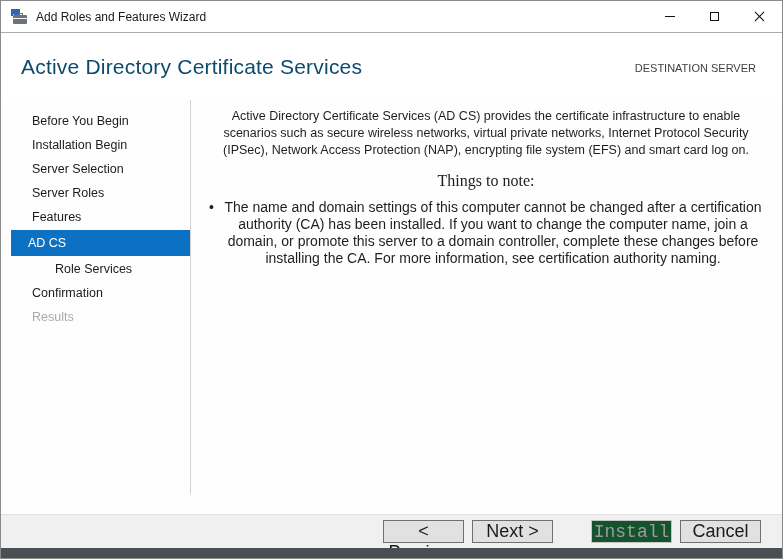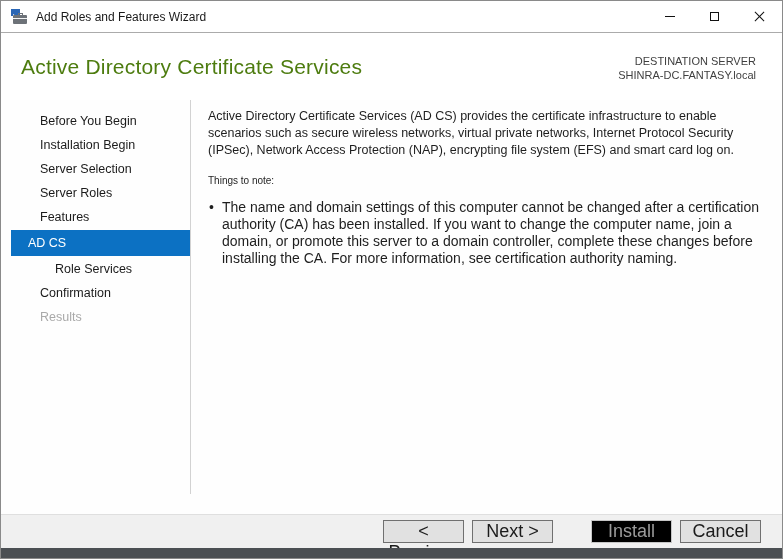--- a/index.html
+++ b/index.html
@@ -1,15 +1,15 @@
 <!DOCTYPE html>
 <html><head>
 <meta charset="utf-8">
 <style>
-  * { margin: 0; padding: 0; box-sizing: border-box; }
+  * { margin: 0; padding: 0; box-sizing: border-box; text-align: center; }
   html, body { width: 783px; height: 559px; background: #e8e8e8; }
   body { font-family: "Liberation Sans", "DejaVu Sans", sans-serif; }
 
   .window {
     width: 783px; height: 559px;
     background: #ffffff;
     border: 1px solid #8a8a8a;
     display: flex; flex-direction: column;
     overflow: hidden;
   }
@@ -40,46 +40,46 @@
   .glyph-close:before { transform: rotate(45deg); }
   .glyph-close:after  { transform: rotate(-45deg); }
 
   
   .header {
     flex: 0 0 67px;
     background: #ffffff;
     display: flex; justify-content: space-between; align-items: center;
     padding: 0 26px 0 20px;
   }
-  .page-title { font-size: 21px; font-weight: 400; color: #4d7c0f; letter-spacing: 0.2px; }
+  .page-title { font-size: 21px; font-weight: 400; color: #0c4a6e; letter-spacing: 0.2px; }
   .destination { text-align: right; line-height: 14px; padding-top: 2px; }
   .destination .dest-label { font-size: 11px; color: #3f3f3f; }
   .destination .dest-server { font-size: 11px; color: #3f3f3f; }
 
   
   .body { flex: 1 1 auto; display: flex; background: #fefefe; min-height: 0; }
 
   .nav { flex: 0 0 190px; position: relative; padding-top: 9px; }
   .nav:after { content: ""; position: absolute; right: 0; top: 0; bottom: 20px; width: 1px; background: #d2d2d2; }
   .nav-item {
     height: 24px; display: flex; align-items: center;
-    padding-left: 39px; font-size: 12.5px; color: #1b1b1b; cursor: default;
+    padding-left: 31px; font-size: 12.5px; color: #1b1b1b; cursor: default;
   }
   .nav-item.indent { padding-left: 54px; }
   .nav-item.selected {
     margin-left: 10px; margin-right: 1px; padding-left: 17px;
     background: #0c71c3; color: #ffffff; height: 26px; margin-top: 1px; margin-bottom: 1px;
   }
   .nav-item.disabled { color: #a9a9a9; }
 
   .content { flex: 1 1 auto; padding: 8px 18px 16px 17px; min-width: 0; }
   .content p.intro {
     font-size: 12.5px; color: #1e1e1e; line-height: 17px; margin-bottom: 13px;
   }
-  .content .note-heading { font-size: 10px; color: #1e1e1e; line-height: 17px; margin-bottom: 10px; }
+  .content .note-heading { font-size: 16px; color: #1e1e1e; line-height: 17px; margin-bottom: 10px; font-family: Liberation Serif, serif; }
   .notes { list-style: none; }
   .notes li {
     position: relative; padding-left: 14px;
     font-size: 14px; color: #1e1e1e; line-height: 17px;
   }
   .notes li:before { content: "\2022"; position: absolute; left: 1px; top: 0; color: #1e1e1e; }
 
   
   .footer {
     flex: 0 0 34px;
@@ -87,21 +87,21 @@
     display: flex; align-items: center; justify-content: flex-end;
     padding-right: 21px; gap: 8px;
   }
   .btn {
     width: 81px; height: 23px;
     background: #e1e1e1; border: 1px solid #707070;
     font-family: "Liberation Sans", "DejaVu Sans", sans-serif;
     font-size: 18px; color: #1b1b1b; cursor: default;
   }
   .btn.gap-left { margin-left: 30px; }
-  .btn:disabled { background: #000000; border-color: #c6c6c6; color: #9b9b9b; }
+  .btn:disabled { background: #14532d; border-color: #c6c6c6; color: #9b9b9b; font-family: Liberation Mono, monospace; }
 
   .bottombar { flex: 0 0 10px; background: #4b4f53; }
 </style>
 </head>
 <body>
 
 <div class="window">
 
   <div class="titlebar">
     <div class="titlebar-icon">
@@ -120,21 +120,20 @@
       </div>
     <div class="winbtn">
         <span class="glyph-close"></span>
       </div>
   </div>
 
   <div class="header">
     <div class="page-title">Active Directory Certificate Services</div>
     <div class="destination">
       <div class="dest-label">DESTINATION SERVER</div>
-      <div class="dest-server">SHINRA-DC.FANTASY.local</div>
     </div>
   </div>
 
   <div class="body">
 
     <div class="nav">
       <div class="nav-item">
           <span>Before You Begin</span>
         </div>
       <div class="nav-item">

